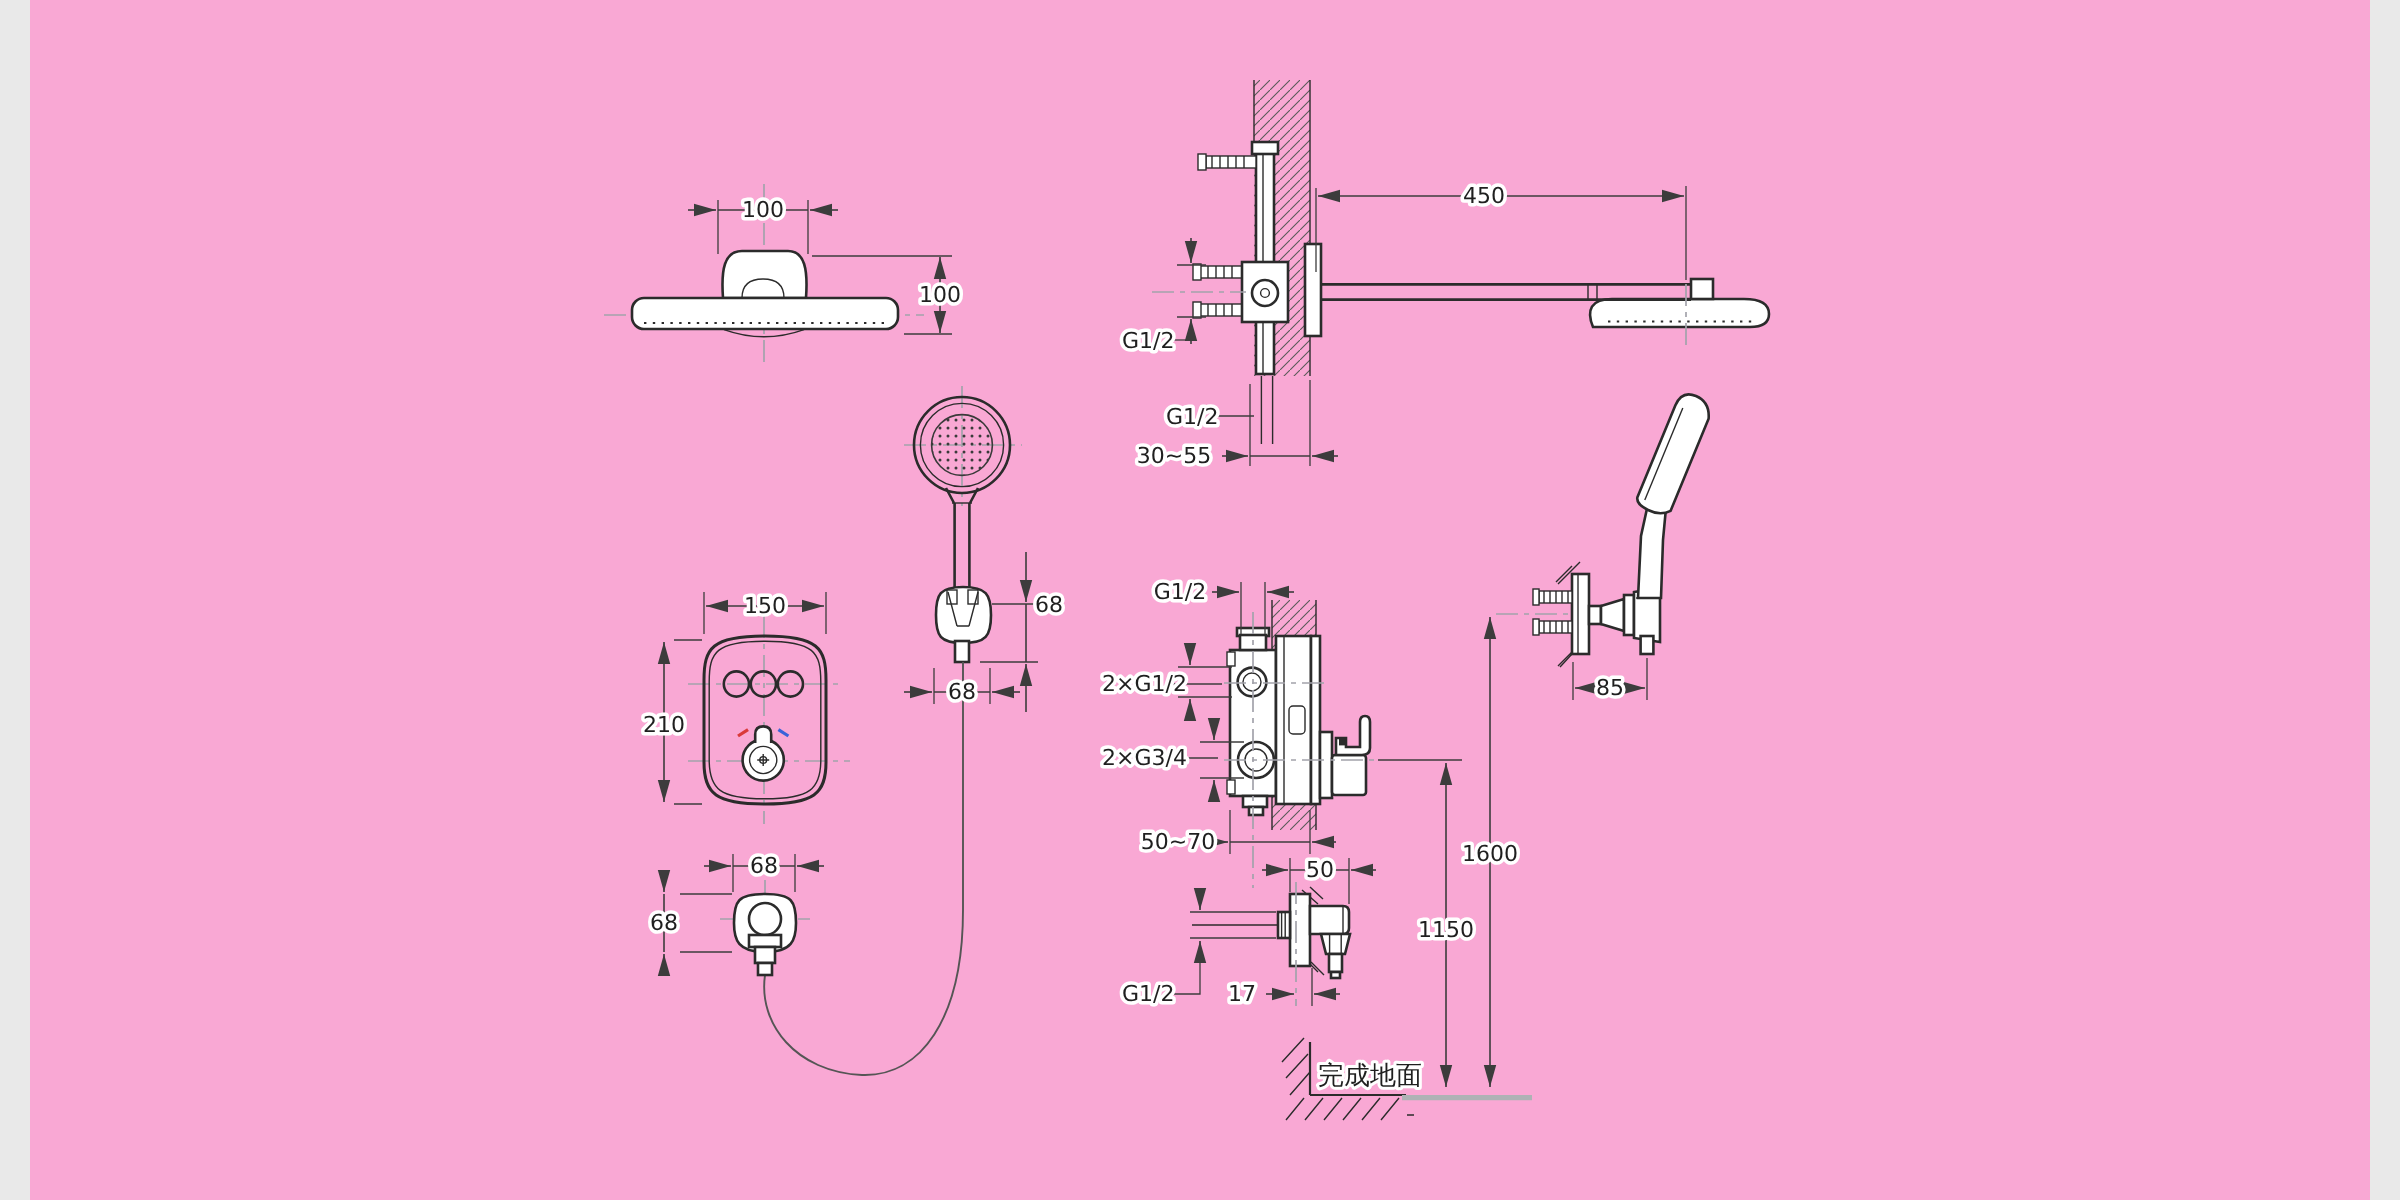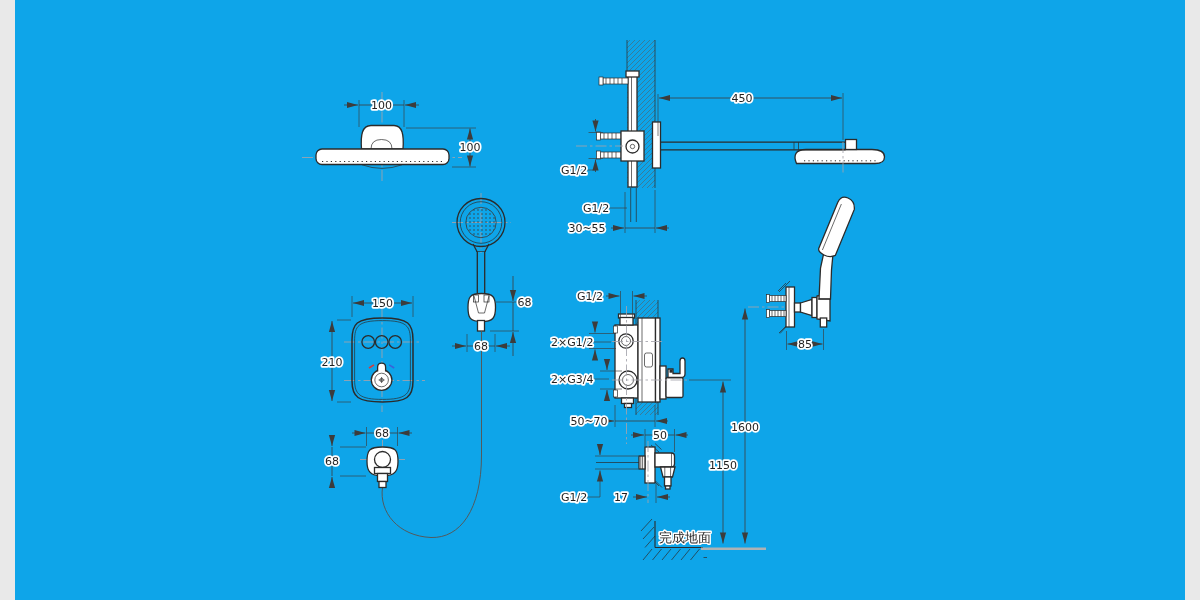--- a/index.html
+++ b/index.html
@@ -1,16 +1,16 @@
 <!DOCTYPE html>
 <html><head>
 <meta charset="utf-8">
 <style>
   html,body{margin:0;padding:0;background:#fff;}
-  #stage{position:relative;width:1200px;height:600px;background:#0ea5e9;overflow:hidden;
+  #stage{position:relative;width:1200px;height:600px;background:#f9a8d4;overflow:hidden;
          font-family:"DejaVu Sans","Liberation Sans",sans-serif;}
   svg{position:absolute;left:0;top:0;}
   
   .o{stroke:#2b2b2b;stroke-width:1.3;fill:none;}
   .ob{stroke:#2b2b2b;stroke-width:1.5;fill:none;}
   .of{stroke:#2b2b2b;stroke-width:1.3;fill:#fff;}
   .t{stroke:#2b2b2b;stroke-width:0.7;fill:none;}
   .tf{stroke:#2b2b2b;stroke-width:0.7;fill:#fff;}
   .d{stroke:#3c3c3c;stroke-width:0.8;fill:none;}
   .x{stroke:#3c3c3c;stroke-width:0.65;fill:none;}

